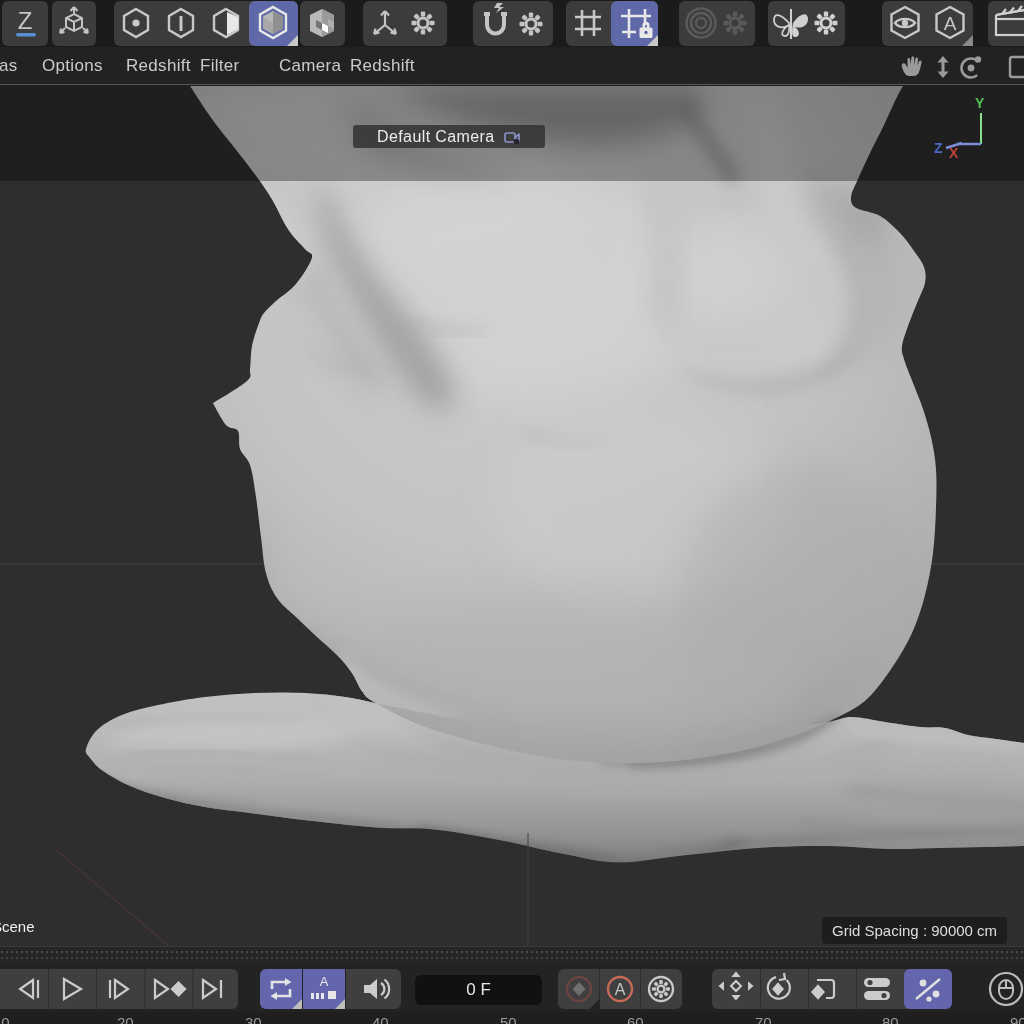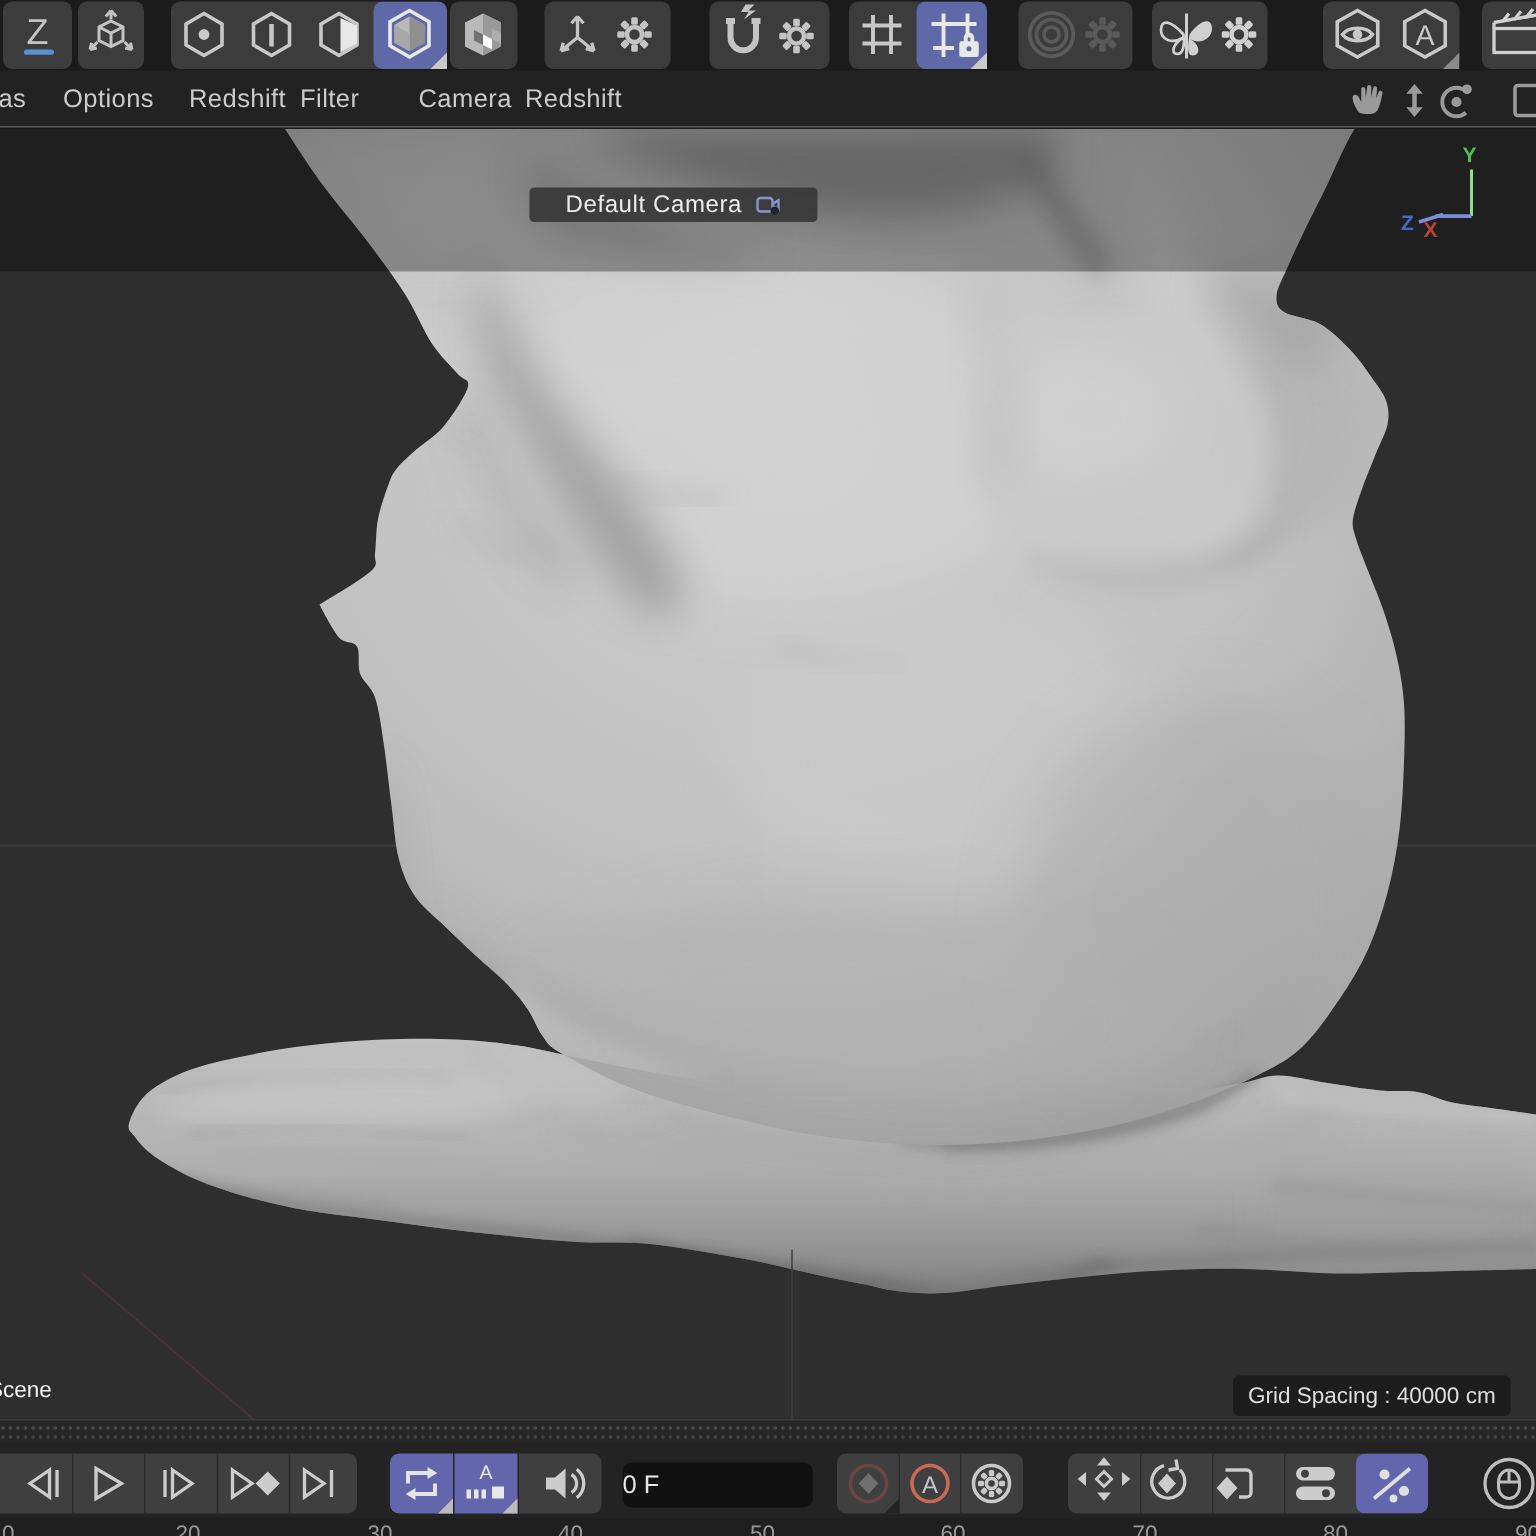--- a/index.html
+++ b/index.html
@@ -378,21 +378,21 @@
       <line x1="528" y1="747" x2="528" y2="860" stroke="#3a4242" stroke-width="1"></line>
     </svg>
     <div id="camlabel">Default Camera<svg style="vertical-align:-3px;margin-left:9px" width="17" height="15" viewBox="0 0 17 15">
       <g stroke="#8a93cc" stroke-width="1.6" fill="none">
         <rect x="1" y="3" width="10" height="9" rx="2"></rect>
         <path d="M11,7 L15,4.5 L15,10.5 L11,8"></path>
       </g>
           <circle cx="12.5" cy="11.5" r="2.8" fill="#23232a"></circle>
         </svg></div>
     <div id="scenelabel">Scene</div>
-    <div id="gridlabel">Grid Spacing : 40000 cm</div>
+    <div id="gridlabel">Grid Spacing : 90000 cm</div>
   </div>
 
   <div id="tickstrip"></div>
   <div id="transport">
 
     <div class="tbtn" style="left:0;width:238px;border-radius:0 6px 6px 0;">
       <svg width="238" height="40" viewBox="0 0 238 40">
         <g stroke="#cccccc" stroke-width="2.2" fill="none">
           <path d="M33,11 L20,20 L33,29 Z"></path>
             <path d="M38,11 L38,29"></path>
@@ -437,21 +437,21 @@
       <svg width="55" height="40" viewBox="0 0 55 40">
         <path d="M18,16 L24,16 L31,10 L31,30 L24,24 L18,24 Z" fill="#cccccc"></path>
         <g stroke="#cccccc" stroke-width="2.2" fill="none">
           <path d="M35,14 A7,7 0 0 1 35,26"></path>
           <path d="M38.5,10.5 A12,12 0 0 1 38.5,29.5"></path>
         </g>
       </svg>
     </div>
 
     <div class="abs" style="left:415px;top:13px;width:127px;height:30px;background:#111111;border-radius:6px;
-      color:#e6e6e6;font-size:17px;line-height:30px;">0 F</div>
+      color:#e6e6e6;font-size:17px;text-align:center;line-height:30px;">0 F</div>
 
     <div class="tbtn" style="left:558px;width:124px;border-radius:6px;">
       <svg width="124" height="40" viewBox="0 0 124 40">
         <circle cx="21" cy="20" r="12" fill="none" stroke="#6b4540" stroke-width="2.4"></circle>
         <path d="M21,13 l6.5,7 l-6.5,7 l-6.5,-7 Z" fill="#6f6f6f"></path>
         <circle cx="62" cy="20" r="12" fill="none" stroke="#c96a57" stroke-width="2.4"></circle>
         <text x="62" y="26" text-anchor="middle" font-size="16" fill="#c4c4c4" font-family="Liberation Sans">A</text>
         <circle cx="103" cy="20" r="12" fill="none" stroke="#c8c8c8" stroke-width="2.4"></circle>
         <g fill="#c8c8c8" transform="translate(103,20)">
           <circle r="3.4" fill="none" stroke="#c8c8c8" stroke-width="2.4"></circle>

